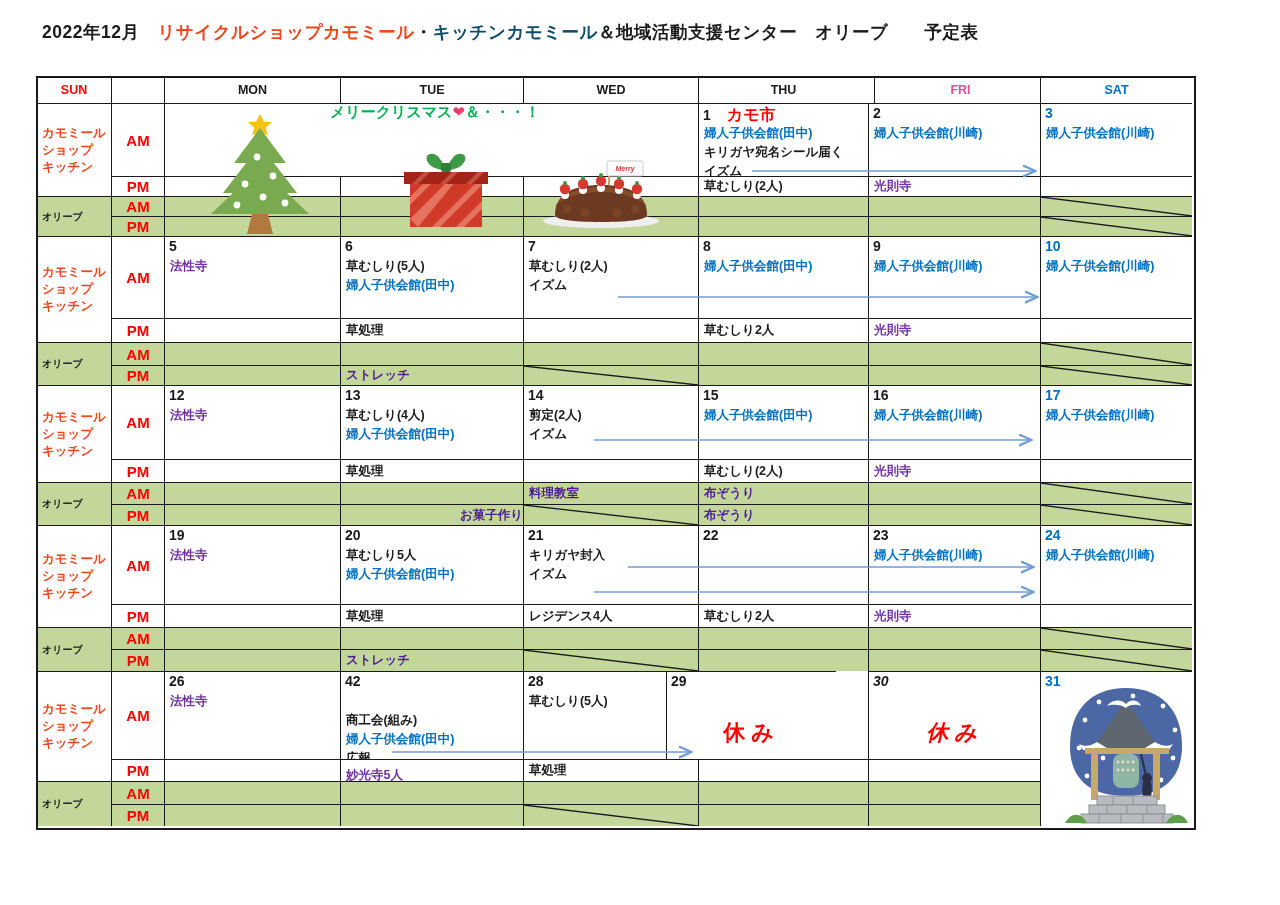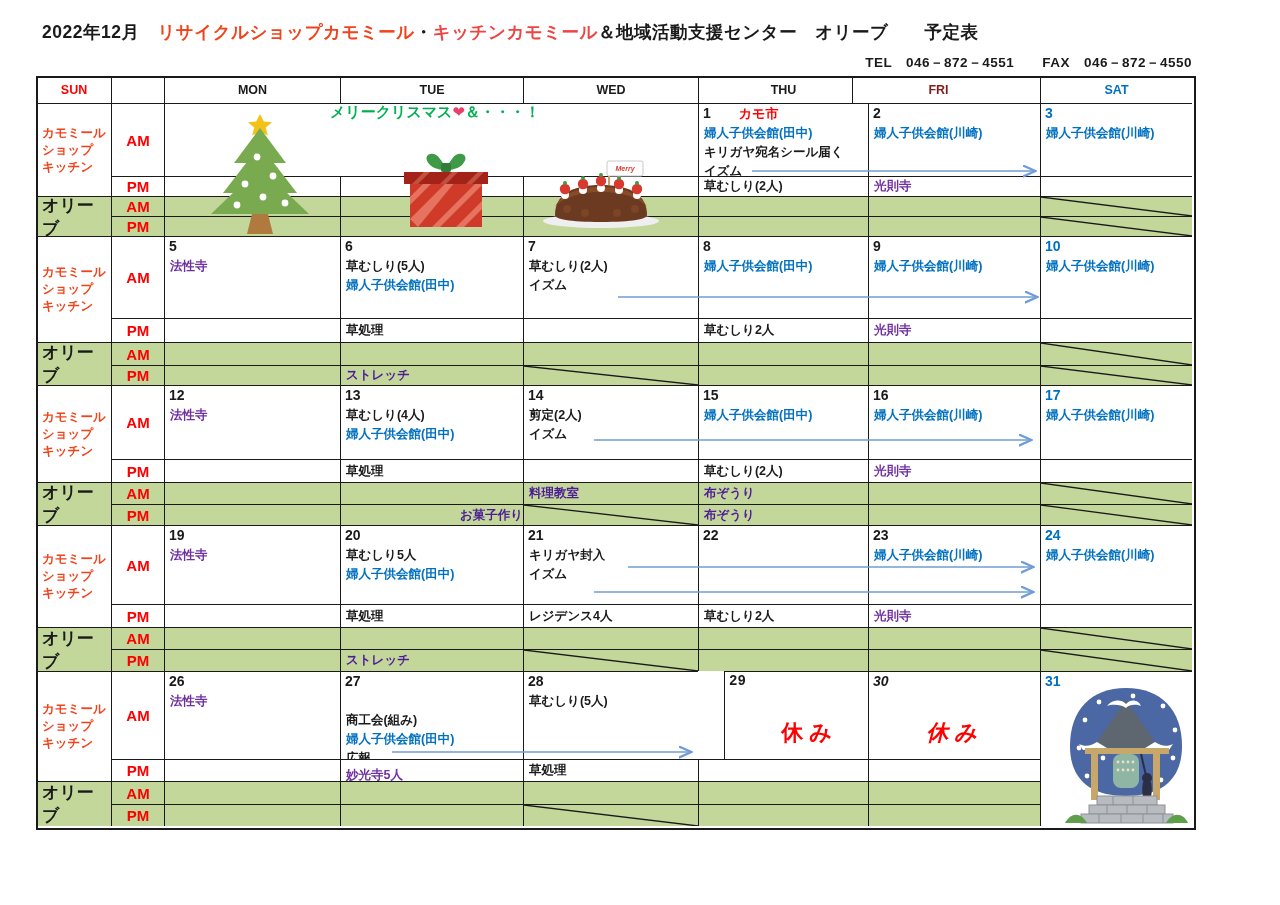--- a/index.html
+++ b/index.html
@@ -9,54 +9,53 @@
   #contact{position:absolute;right:88px;top:54px;font-size:13.5px;letter-spacing:.5px;}
   #footer-note{position:absolute;left:866px;top:832px;font-size:12.5px;}
   #greeting{position:absolute;left:330px;top:103px;font-size:15px;color:#00b050;white-space:pre;}
   #greeting .heart{color:#e8406a;}
   .cell{position:absolute;box-sizing:border-box;border-left:1px solid #1a1a1a;border-top:1px solid #1a1a1a;background:#fff;}
   .no-bl{border-left:none;}
   .bg-green{background:#c3d79b;}
   .header-cell{display:flex;align-items:center;justify-content:center;font-size:12.5px;}
   .shop-label{display:flex;flex-direction:column;justify-content:center;padding-left:5px;}
   .shop-line{font-size:12.5px;line-height:17px;color:#f0441c;}
-  .olive-label{display:flex;align-items:center;padding-left:5px;font-size:17px;color:#1a1a1a;}
+  .olive-label{display:flex;align-items:center;padding-left:5px;font-size:10px;color:#1a1a1a;}
   .ampm{display:flex;align-items:center;justify-content:center;font-size:15px;color:#ff0000;}
   .date-line{height:19px;padding:1px 0 0 4px;font-size:14px;white-space:nowrap;}
-  .date-note{font-size:13px;color:#ff0000;margin-left:28px;}
+  .date-note{font-size:16px;color:#ff0000;margin-left:16px;}
   .t-black{color:#1a1a1a}.t-blue{color:#0070c0}.t-purple{color:#7030a0}.t-red{color:#4c1d95}.t-sat{color:#0070c0}
   .evt{font-size:12.5px;line-height:19px;padding:0 0 0 5px;white-space:nowrap;}
   .cell > .evt:first-child{line-height:inherit;}
   .oneline{display:flex;align-items:center;}
   .big-rest{font-size:22px;color:#ff0000;text-align:center;margin-top:26px;letter-spacing:6px;}
   .diag{position:absolute;left:0;top:0;width:100%;height:100%;pointer-events:none;}
   #frame{position:absolute;left:36px;top:76px;width:1156px;height:750px;border:2px solid #1a1a1a;pointer-events:none;background:transparent;}
   #arrow-layer{position:absolute;left:0;top:0;pointer-events:none;}
   .illus{position:absolute;pointer-events:none;}
   #tree{left:197px;top:113px;}
   #gift{left:400px;top:149px;}
   #cake{left:541px;top:159px;}
   #bell{left:1063px;top:684px;}
 </style>
 </head>
 <body>
 
 <div id="page">
 
-  <div id="title"><span style="color: rgb(26, 26, 26);">2022年12月　</span><span style="color: rgb(240, 68, 28);">リサイクルショップカモミール</span><span style="color: rgb(26, 26, 26);">・</span><span style="color: #ef4444;">キッチンカモミール</span><span style="color: rgb(26, 26, 26);">＆地域活動支援センター　オリーブ　　予定表</span></div>
-  <div id="contact">TEL　046－872－4551　　FAX　046－872－4550</div>
+  <div id="title"><span style="color: rgb(26, 26, 26);">2022年12月　</span><span style="color: rgb(240, 68, 28);">リサイクルショップカモミール</span><span style="color: rgb(26, 26, 26);">・</span><span style="color: #0c4a6e;">キッチンカモミール</span><span style="color: rgb(26, 26, 26);">＆地域活動支援センター　オリーブ　　予定表</span></div>
 
   <div id="calendar">
       <div class="cell header-cell" style="left: 36px; top: 76px; width: 75px; height: 27px; color: rgb(255, 0, 0);">SUN</div>
       <div class="cell header-cell" style="left: 111px; top: 76px; width: 53px; height: 27px; color: rgb(26, 26, 26);"></div>
       <div class="cell header-cell" style="left: 164px; top: 76px; width: 176px; height: 27px; color: rgb(26, 26, 26);">MON</div>
       <div class="cell header-cell" style="left: 340px; top: 76px; width: 183px; height: 27px; color: rgb(26, 26, 26);">TUE</div>
       <div class="cell header-cell" style="left: 523px; top: 76px; width: 175px; height: 27px; color: rgb(26, 26, 26);">WED</div>
       <div class="cell header-cell" style="left: 698px; top: 76px; width: 170px; height: 27px; color: rgb(26, 26, 26);">THU</div>
-      <div class="cell header-cell" style="left: 852px; top: 76px; width: 172px; height: 27px; color: #7f1d1d;">FRI</div>
+      <div class="cell header-cell" style="left: 874px; top: 76px; width: 172px; height: 27px; color: #ec4899;">FRI</div>
       <div class="cell header-cell" style="left: 1040px; top: 76px; width: 152px; height: 27px; color: rgb(0, 112, 192);">SAT</div>
       <div class="cell shop-label" style="left: 36px; top: 103px; width: 75px; height: 93px;">
         <div class="shop-line">カモミール</div>
         <div class="shop-line">ショップ</div>
         <div class="shop-line">キッチン</div>
       </div>
       <div class="cell bg-green olive-label" style="left: 36px; top: 196px; width: 75px; height: 40px;">オリーブ</div>
       <div class="cell ampm" style="left: 111px; top: 103px; width: 53px; height: 73px;">AM</div>
       <div class="cell ampm" style="left: 111px; top: 176px; width: 53px; height: 20px;">PM</div>
       <div class="cell ampm bg-green" style="left: 111px; top: 196px; width: 53px; height: 20px;">AM</div>
@@ -348,21 +347,21 @@
       <div class="cell ampm bg-green" style="left: 111px; top: 781px; width: 53px; height: 23px;">AM</div>
       <div class="cell ampm bg-green" style="left: 111px; top: 804px; width: 53px; height: 22px;">PM</div>
       <div class="cell" style="left: 164px; top: 671px; width: 176px; height: 88px;">
         <div class="date-line"><span class="t-black">26</span></div>
         <div class="evt t-purple">法性寺</div>
       </div>
       <div class="cell oneline" style="left: 164px; top: 759px; width: 176px; height: 22px;"></div>
       <div class="cell bg-green oneline" style="left: 164px; top: 781px; width: 176px; height: 23px;"></div>
       <div class="cell bg-green oneline" style="left: 164px; top: 804px; width: 176px; height: 22px;"></div>
       <div class="cell" style="left: 340px; top: 671px; width: 183px; height: 88px;">
-        <div class="date-line"><span class="t-black">27</span></div>
+        <div class="date-line"><span class="t-black">42</span></div>
         <div class="evt t-black">&nbsp;</div>
         <div class="evt t-black">商工会(組み)</div>
         <div class="evt t-blue">婦人子供会館(田中)</div>
         <div class="evt t-black">広報</div>
       </div>
       <div class="cell oneline" style="left: 340px; top: 759px; width: 183px; height: 32px;">
         <div class="evt t-purple">妙光寺5人</div>
       </div>
       <div class="cell bg-green oneline" style="left: 340px; top: 781px; width: 183px; height: 23px;"></div>
       <div class="cell bg-green oneline" style="left: 340px; top: 804px; width: 183px; height: 22px;"></div>
@@ -372,21 +371,21 @@
       </div>
       <div class="cell oneline" style="left: 523px; top: 759px; width: 175px; height: 22px;">
         <div class="evt t-black">草処理</div>
       </div>
       <div class="cell bg-green oneline" style="left: 523px; top: 781px; width: 175px; height: 23px;"></div>
       <div class="cell bg-green oneline" style="left: 523px; top: 804px; width: 175px; height: 22px;">
         <svg class="diag" preserveAspectRatio="none" viewBox="0 0 100 100">
           <line x1="0" y1="0" x2="100" y2="100" stroke="#1a1a1a" stroke-width="1.3" vector-effect="non-scaling-stroke"></line>
         </svg>
       </div>
-      <div class="cell" style="left: 724px; top: 671px; width: 170px; height: 88px; font-family: Liberation Mono, monospace;">
+      <div class="cell" style="left: 666px; top: 671px; width: 170px; height: 88px;">
         <div class="date-line"><span class="t-black">29</span></div>
         <div class="big-rest">休み</div>
       </div>
       <div class="cell oneline" style="left: 698px; top: 759px; width: 170px; height: 22px;"></div>
       <div class="cell bg-green oneline" style="left: 698px; top: 781px; width: 170px; height: 23px;"></div>
       <div class="cell bg-green oneline" style="left: 698px; top: 804px; width: 170px; height: 22px;"></div>
       <div class="cell" style="left: 868px; top: 671px; width: 172px; height: 88px; font-style: italic;">
         <div class="date-line"><span class="t-black">30</span></div>
         <div class="big-rest">休み</div>
       </div>

